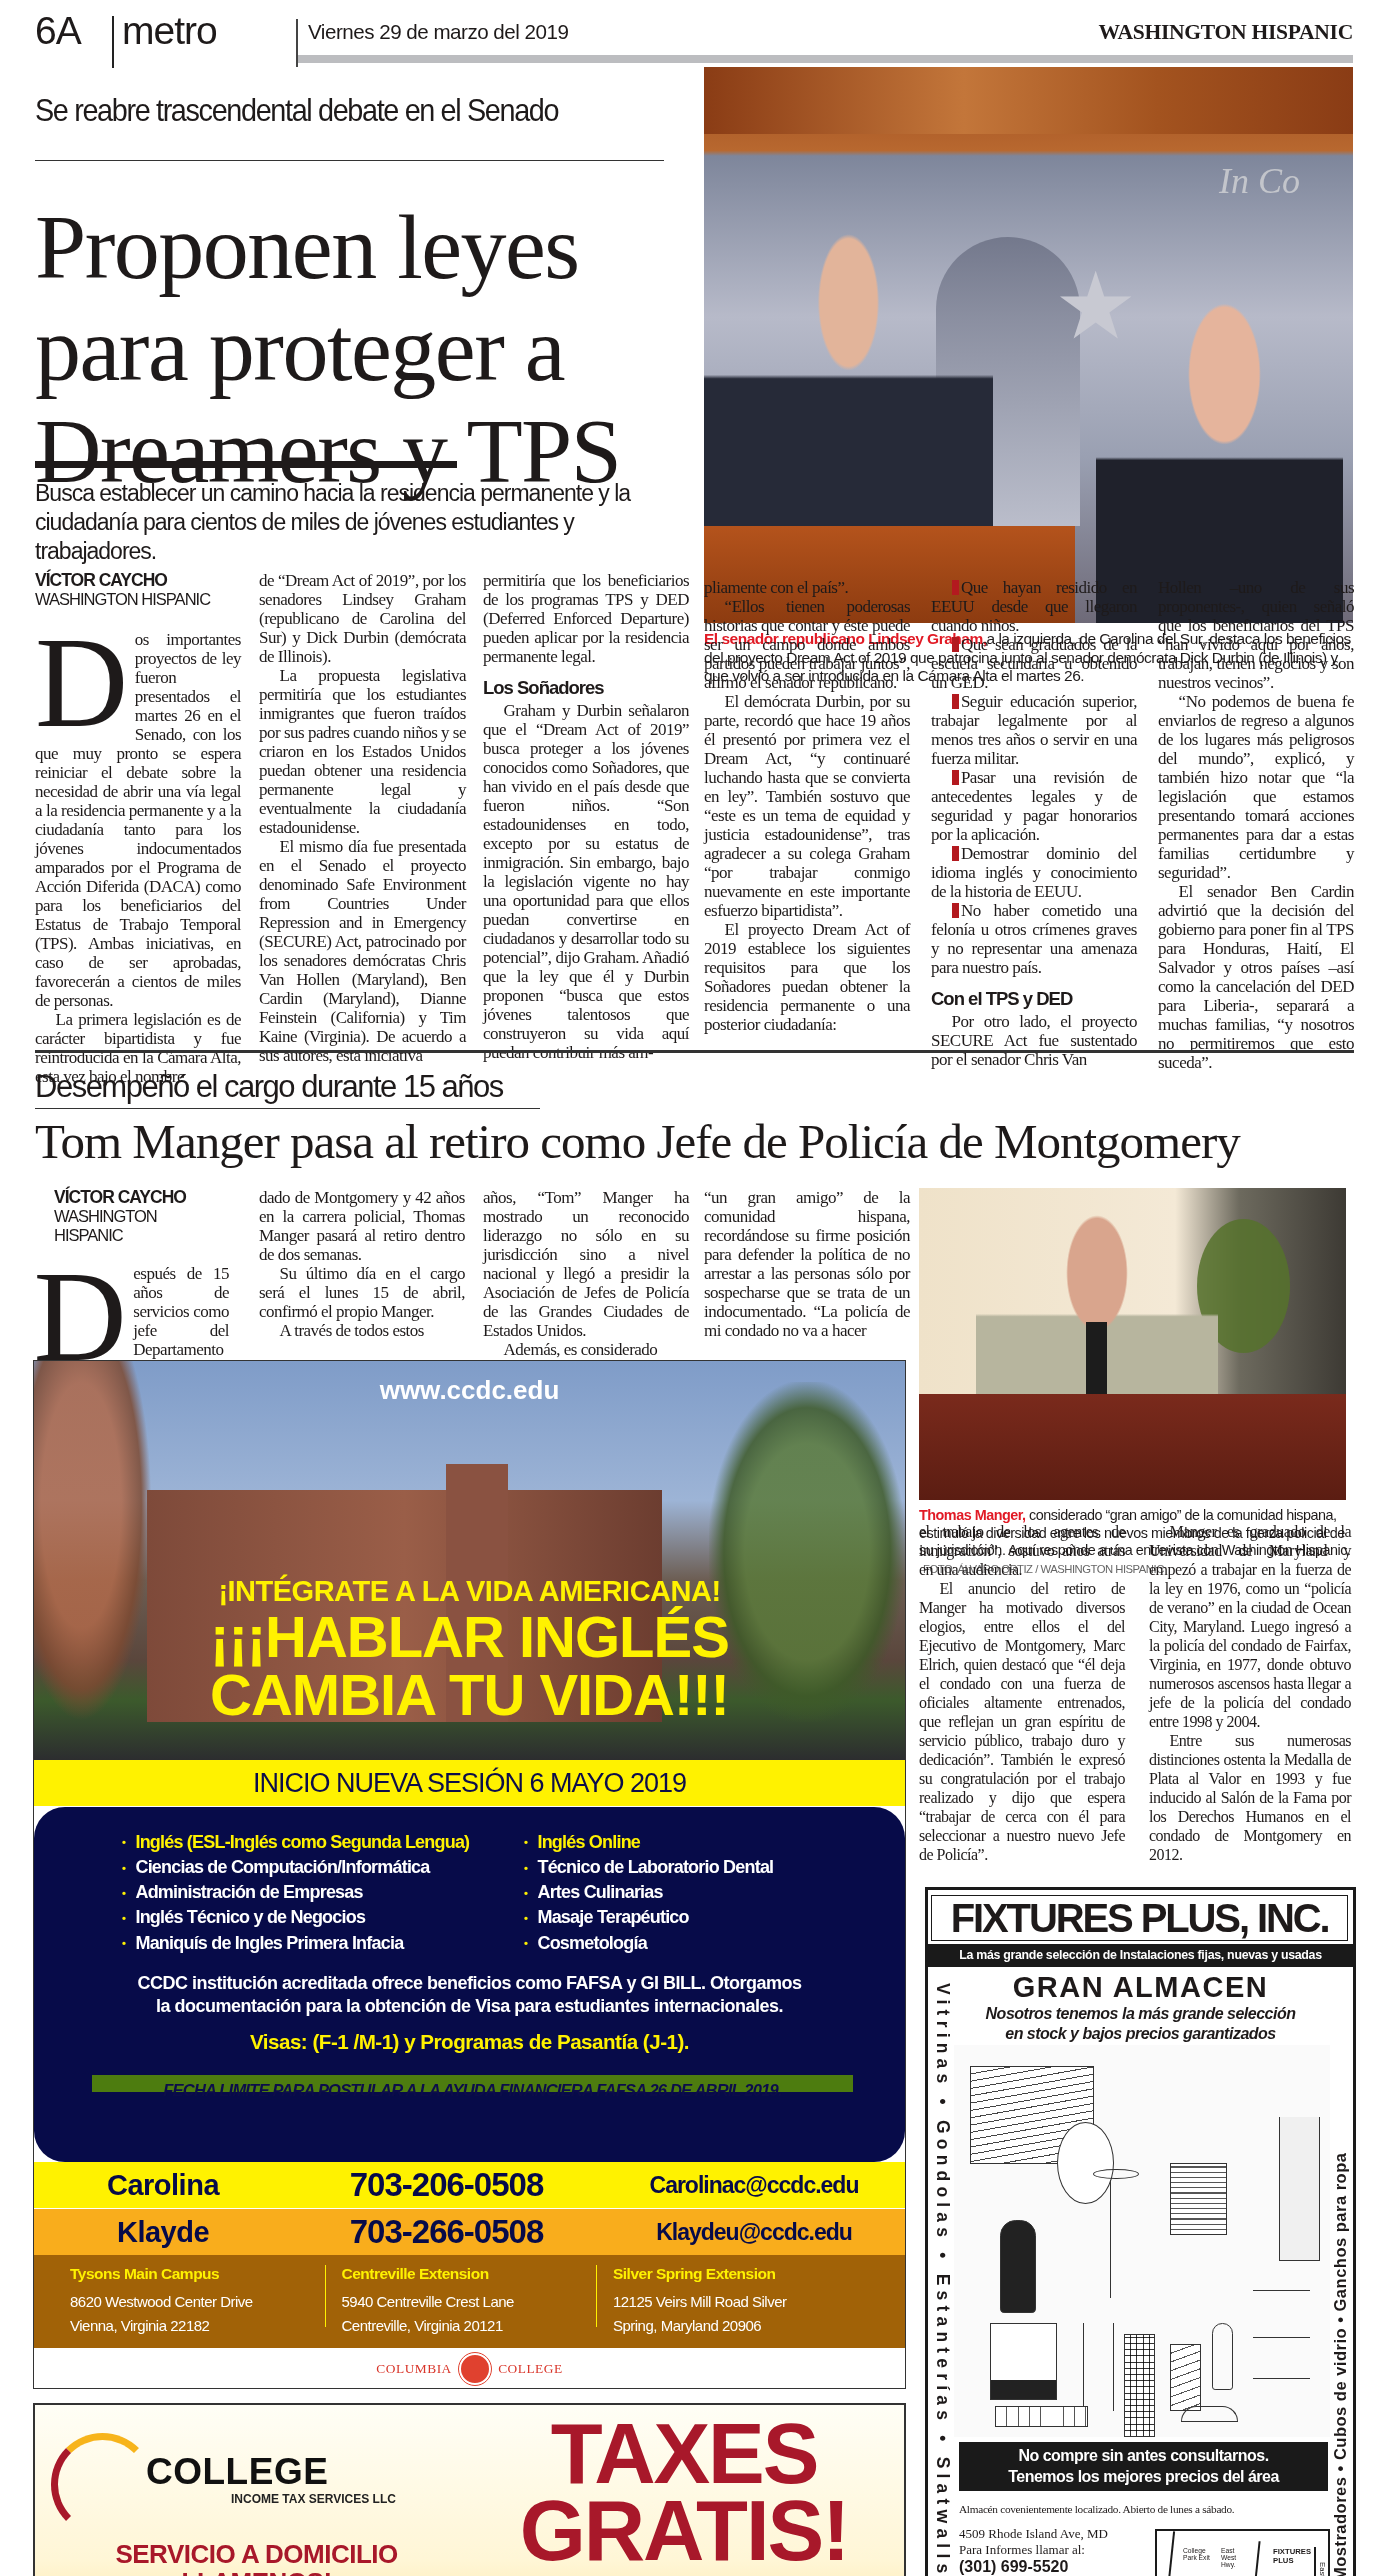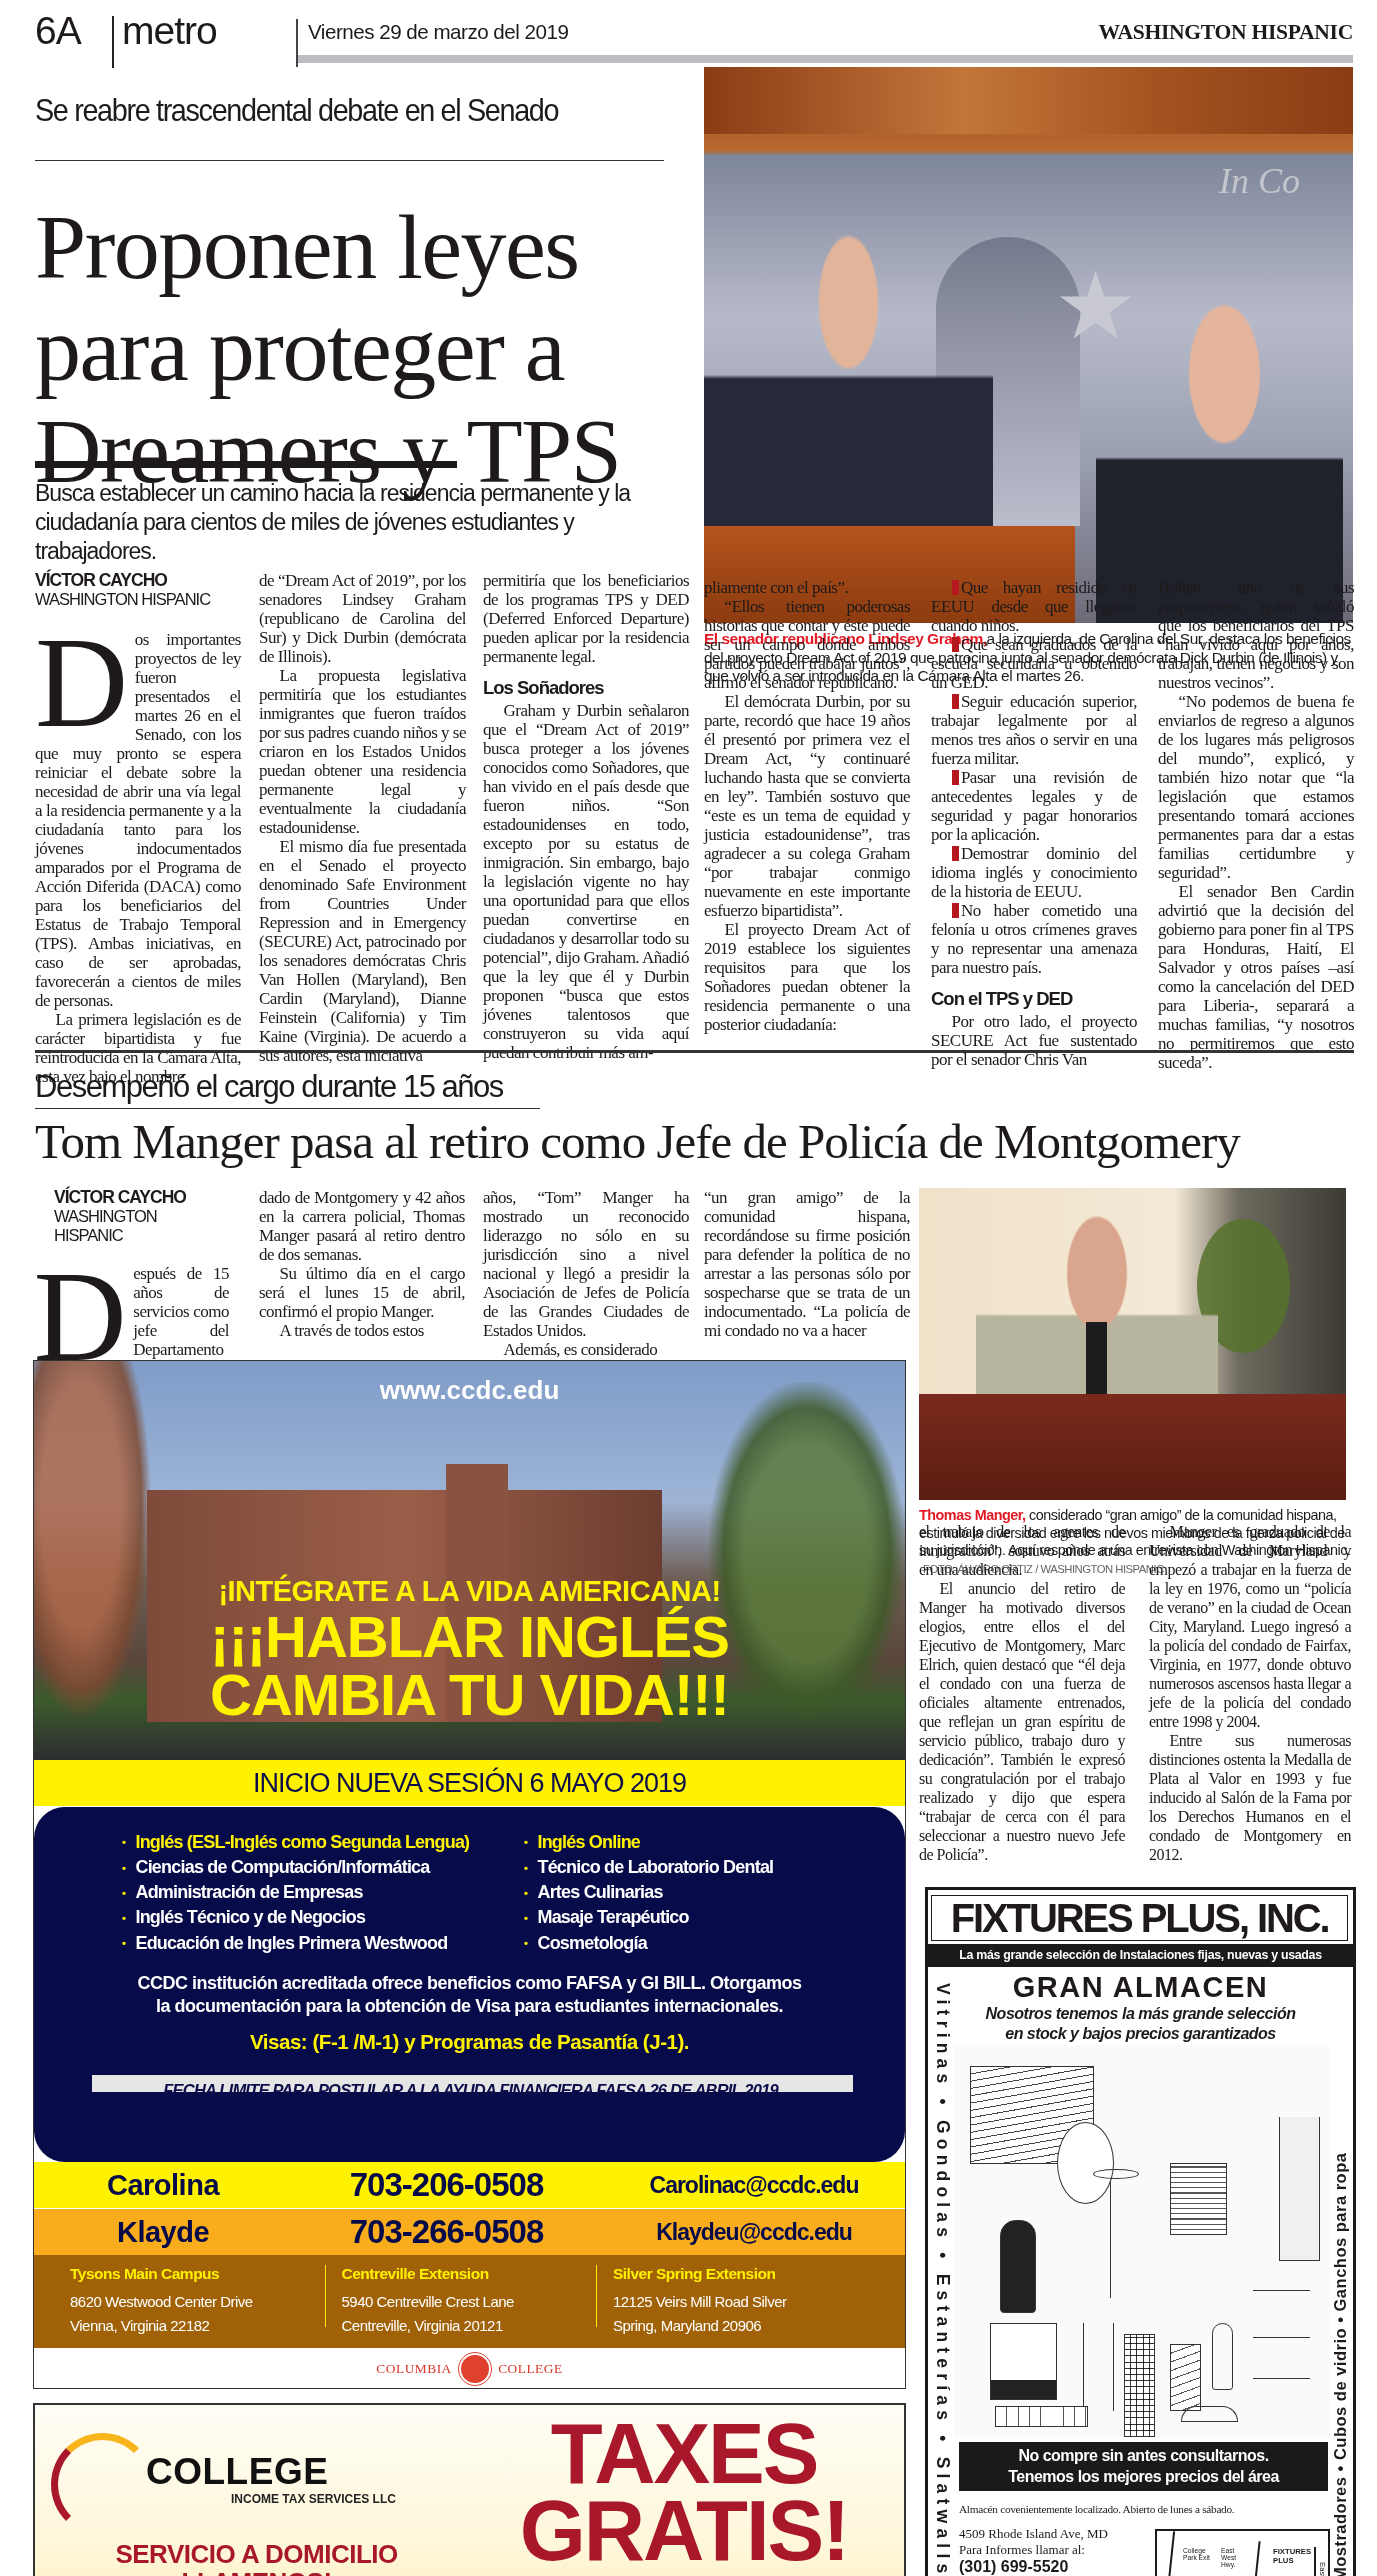--- a/index.html
+++ b/index.html
@@ -75,21 +75,21 @@
   #ccdc .slogan1 { position:absolute; top:214px; width:100%; text-align:center; color:#fff200; font-weight:bold; font-size:29px; font-family:"Liberation Sans",sans-serif; letter-spacing:-0.5px; }
   #ccdc .slogan2 { position:absolute; top:247px; width:100%; text-align:center; color:#fff200; font-weight:bold; font-size:58px; line-height:58px; font-family:"Liberation Sans",sans-serif; letter-spacing:-1px; }
   #ccdc .session { position:absolute; left:0; top:399px; width:100%; height:46px; background:#fff200; color:#0c0d4a; text-align:center; font-size:27px; line-height:46px; font-family:"Liberation Sans",sans-serif; letter-spacing:-1px; }
   #ccdc .navy { position:absolute; left:0; top:446px; width:100%; height:355px; background:#070b49;border-radius:31px; }
   #ccdc .courses { position:absolute; left:88px; top:25px; width:721px; display:grid; grid-template-columns: 402px 309px; row-gap: 3.1px; }
   #ccdc .courses div { color:#fff; font-size:18px; line-height:21.6px; font-family:"Liberation Sans",sans-serif; font-weight:bold; letter-spacing:-0.8px; }
   #ccdc .courses div.yl { color:#fff200; }
   #ccdc .courses div::before { content:"•"; color:#fff200; margin-right:10.3px; font-size:11.3px; vertical-align:middle; }
   #ccdc .accr { position:absolute; top:165px; width:100%; text-align:center; color:#fff; font-size:18px; line-height:23px; font-family:"Liberation Sans",sans-serif; font-weight:bold; letter-spacing:-0.5px; }
   #ccdc .visas { position:absolute; top:223px; width:100%; text-align:center; color:#fff200; font-size:20.6px; font-family:"Liberation Sans",sans-serif; font-weight:bold; letter-spacing:-0.5px; }
-  #ccdc .deadline { position:absolute; left:58px; top:268px; width:761px; height:17px; background:#e5e5e5; color:#0c0d4a; text-align:center; font-size:16.5px; line-height:31px; font-style:italic; font-weight:bold; font-family:"Liberation Sans",sans-serif; letter-spacing:-0.8px; }
+  #ccdc .deadline { position:absolute; left:58px; top:268px; width:761px; height:17px; background:#4d7c0f; color:#0c0d4a; text-align:center; font-size:16.5px; line-height:31px; font-style:italic; font-weight:bold; font-family:"Liberation Sans",sans-serif; letter-spacing:-0.8px; }
   #ccdc .contact { position:absolute; left:0; width:100%; height:46px; display:grid; grid-template-columns: 258px 309px 306px; align-items:center; color:#070b49; font-weight:bold; font-family:"Liberation Sans",sans-serif; }
   #ccdc .contact span { text-align:center; }
   #ccdc .contact .nm { font-size:29px; letter-spacing:-0.5px; }
   #ccdc .contact .ph { font-size:33px; letter-spacing:-1px; }
   #ccdc .contact .em { font-size:23px; letter-spacing:-1px; }
   #ccdc .c1 { top:801px; background:#fff200; }
   #ccdc .c2 { top:848px; background:#f9ad1c; }
   #ccdc .campuses { position:absolute; left:0; top:894px; width:100%; height:119px; background:#a16207; display:grid; grid-template-columns: 1fr 1fr 1fr; padding: 10.3px 20.6px 0 36px; }
   #ccdc .campus { border-right: 1.5px solid #fff200; padding-left: 0; margin-right: 15.5px; height: 62px; }
   #ccdc .campus:last-child { border-right: none; }
@@ -254,21 +254,21 @@
   <div class="navy">
     <div class="courses">
       <div class="yl">Inglés (ESL-Inglés como Segunda Lengua)</div>
       <div class="yl">Inglés Online</div>
       <div>Ciencias de Computación/Informática</div>
       <div>Técnico de Laboratorio Dental</div>
       <div>Administración de Empresas</div>
       <div>Artes Culinarias</div>
       <div>Inglés Técnico y de Negocios</div>
       <div>Masaje Terapéutico</div>
-      <div>Educación de Ingles Primera Westwood</div>
+      <div>Maniquís de Ingles Primera Infacia</div>
       <div>Cosmetología</div>
     </div>
     <div class="accr">
       <div>CCDC institución acreditada ofrece beneficios como FAFSA y GI BILL. Otorgamos</div>
       <div>la documentación para la obtención de Visa para estudiantes internacionales.</div>
     </div>
     <div class="visas">Visas: (F-1 /M-1) y Programas de Pasantía (J-1).</div>
     <div class="deadline">FECHA LIMITE PARA POSTULAR A LA AYUDA FINANCIERA FAFSA 26 DE ABRIL 2019.</div>
   </div>
   <div class="contact c1">

